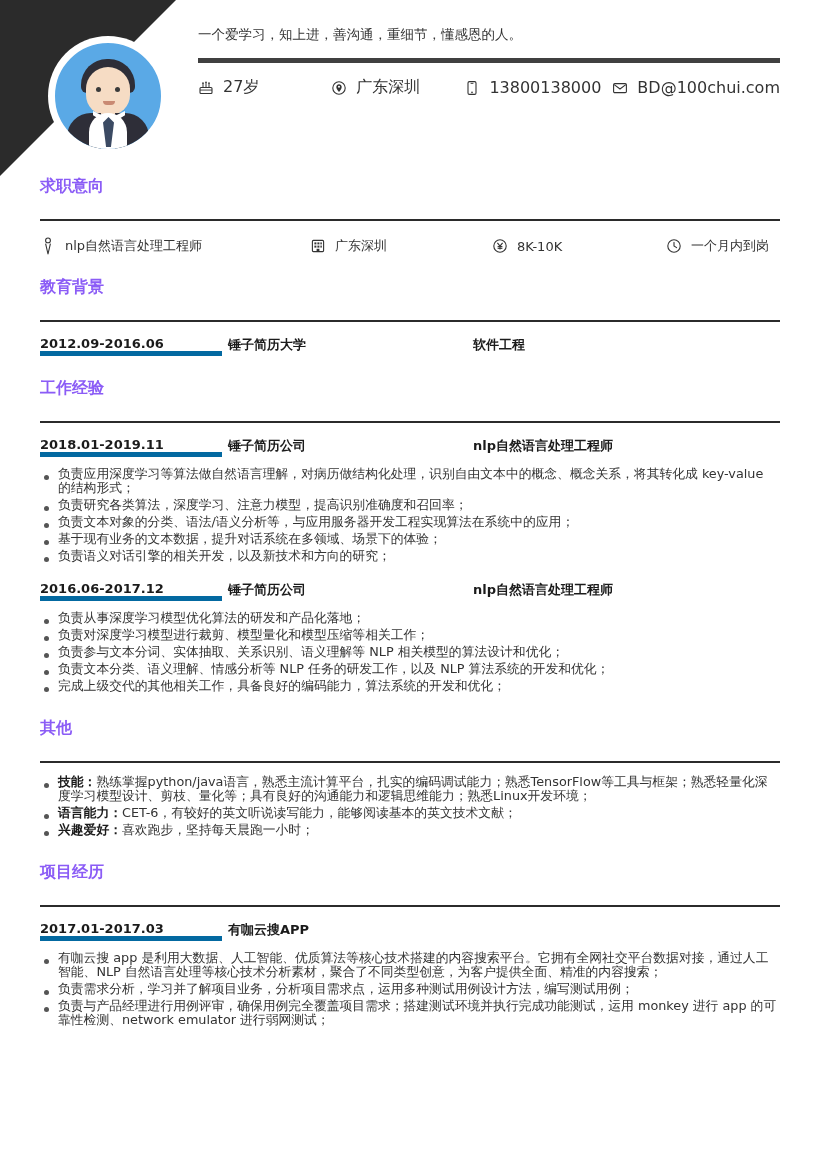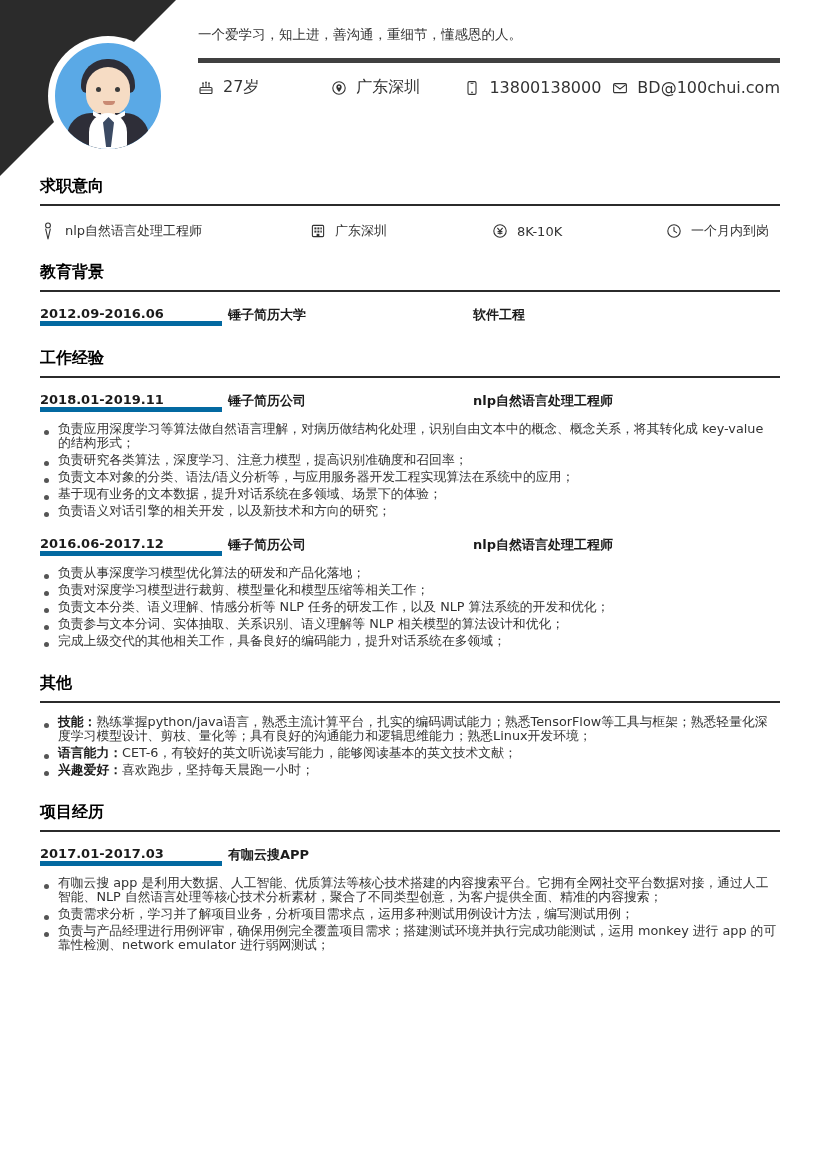--- a/index.html
+++ b/index.html
@@ -166,22 +166,22 @@
   .contact-item .ic { margin-right: 9px; display: inline-flex; }
   .c-age { width: 144px; }
   .c-loc { width: 144px; }
   .c-tel { width: 160px; }
 
   
   .section { margin: 0 40px; }
   .sec-title {
     font-size: 16px;
     font-weight: 700;
-    color: #000000;
-    padding-bottom: 7px;
+    color: #8b5cf6;
+    padding-bottom: 22px;
     margin: 0;
   }
   .sec-rule {
     border: 0;
     border-top: 2px solid #2b2b2b;
     margin: 0 0 0 0;
   }
 
   .spacer-22 { height: 22px; }
 
@@ -427,23 +427,23 @@
     </ul>
 
     <div class="entry" style="margin-top:18px;">
       <div class="entry-date">2016.06-2017.12</div>
       <div class="entry-org">锤子简历公司</div>
       <div class="entry-role">nlp自然语言处理工程师</div>
     </div>
     <ul class="bullets work-bullets">
       <li>负责从事深度学习模型优化算法的研发和产品化落地；</li>
       <li>负责对深度学习模型进行裁剪、模型量化和模型压缩等相关工作；</li>
+      <li>负责参与文本分词、实体抽取、关系识别、语义理解等 NLP 相关模型的算法设计和优化；</li>
       <li>负责文本分类、语义理解、情感分析等 NLP 任务的研发工作，以及 NLP 算法系统的开发和优化；</li>
-      <li>负责参与文本分词、实体抽取、关系识别、语义理解等 NLP 相关模型的算法设计和优化；</li>
-      <li>完成上级交代的其他相关工作，具备良好的编码能力，提升对话系统在多领域；</li>
+      <li>完成上级交代的其他相关工作，具备良好的编码能力，算法系统的开发和优化；</li>
     </ul>
   </div>
 
   <div class="spacer-22"></div>
 
   <div class="section">
     <div class="sec-title">其他</div>
     <hr class="sec-rule">
 
     <ul class="bullets other-bullets" style="margin-top:12px;">

